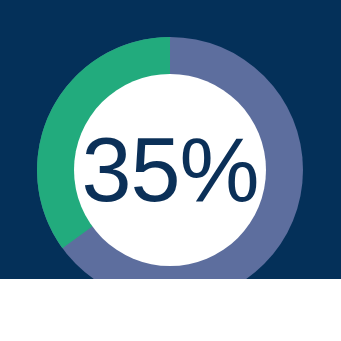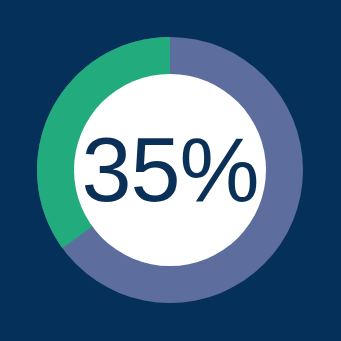--- a/index.html
+++ b/index.html
@@ -9,21 +9,21 @@
   }
   body {
     width: 341px;
     height: 341px;
     overflow: hidden;
     font-family: "Liberation Sans", sans-serif;
   }
   #chart-root {
     position: relative;
     width: 341px;
-    height: 341px;
+    height: 279px;
     background: #043059;
     overflow: hidden;
   }
   .donut-wrap {
     position: absolute;
     left: 0;
     top: 0;
     width: 341px;
     height: 341px;
   }

